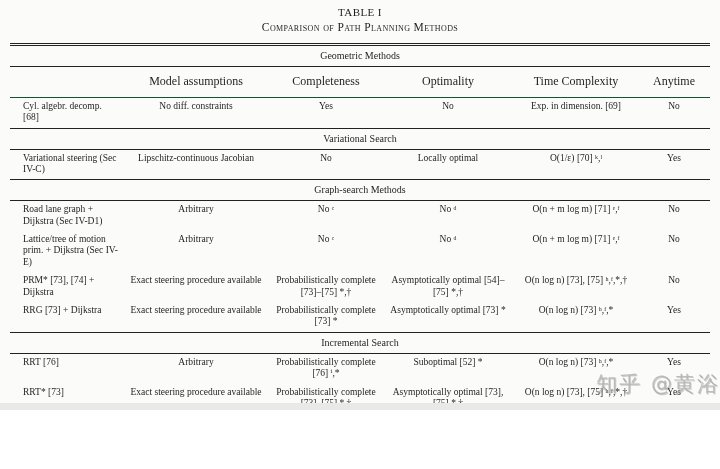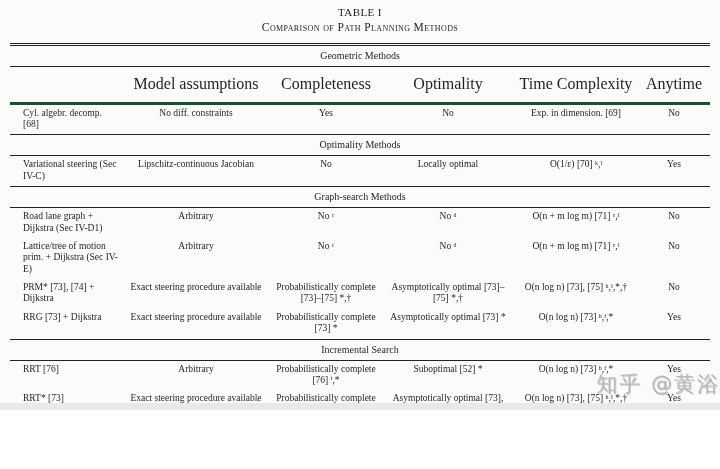--- a/index.html
+++ b/index.html
@@ -26,21 +26,21 @@
     border-collapse: collapse; table-layout: fixed;
     font-size: 9.5px; line-height: 1.2;
   }
   td { vertical-align: top; text-align: center; padding: 3px 2px 4px 2px; }
   td.method { text-align: left; padding-left: 13px; }
   td.section-cell {
     border-top: 1px solid #222; border-bottom: 1px solid #222;
     text-align: center; padding: 4px 0; font-size: 10px;
   }
   td.section-cell.first { border-top: none; }
-  tr.colheads td { border-bottom: 3px solid #14532d; padding: 7px 2px 8px 2px; font-size: 16px; }
+  tr.colheads td { border-bottom: 1px solid #14532d; padding: 7px 2px 8px 2px; font-size: 12px; }
   .watermark {
     position: absolute; right: 0; bottom: 12px;
     font-size: 21px; letter-spacing: 2px;
     color: rgba(170,170,170,0.75);
     text-shadow: 1px 1px 0 rgba(120,120,120,0.35);
     font-family: "DejaVu Sans", sans-serif;
     pointer-events: none;
   }
   .bottom-strip { position: absolute; left: 0; right: 0; bottom: 0; height: 7px; background: #e9e9e8; }
 </style>
@@ -84,21 +84,21 @@
       <tr>
         <td class="method">Cyl. algebr. decomp. [68]</td>
         <td>No diff. constraints</td>
         <td>Yes</td>
         <td>No</td>
         <td>Exp. in dimension. [69]</td>
         <td>No</td>
       </tr>
 
       <tr>
-        <td class="section-cell" colspan="6">Optimality Methods</td>
+        <td class="section-cell" colspan="6">Variational Search</td>
       </tr>
 
       <tr>
         <td class="method">Variational steering (Sec IV-C)</td>
         <td>Lipschitz-continuous Jacobian</td>
         <td>No</td>
         <td>Locally optimal</td>
         <td>O(1/ε) [70] ᵏ,ˡ</td>
         <td>Yes</td>
       </tr>
@@ -123,21 +123,21 @@
         <td>No ᵈ</td>
         <td>O(n + m log m) [71] ᵉ,ᶠ</td>
         <td>No</td>
       </tr>
 
 
       <tr>
         <td class="method">PRM* [73], [74] + Dijkstra</td>
         <td>Exact steering procedure available</td>
         <td>Probabilistically complete [73]–[75] *,†</td>
-        <td>Asymptotically optimal [73]–[75] *,†</td>
+        <td>Asymptotically optimal [54]–[75] *,†</td>
         <td>O(n log n) [73], [75] ʰ,ᶠ,*,†</td>
         <td>No</td>
       </tr>
 
       <tr>
         <td class="method">RRG [73] + Dijkstra</td>
         <td>Exact steering procedure available</td>
         <td>Probabilistically complete [73] *</td>
         <td>Asymptotically optimal [73] *</td>
         <td>O(n log n) [73] ʰ,ᶠ,*</td>

